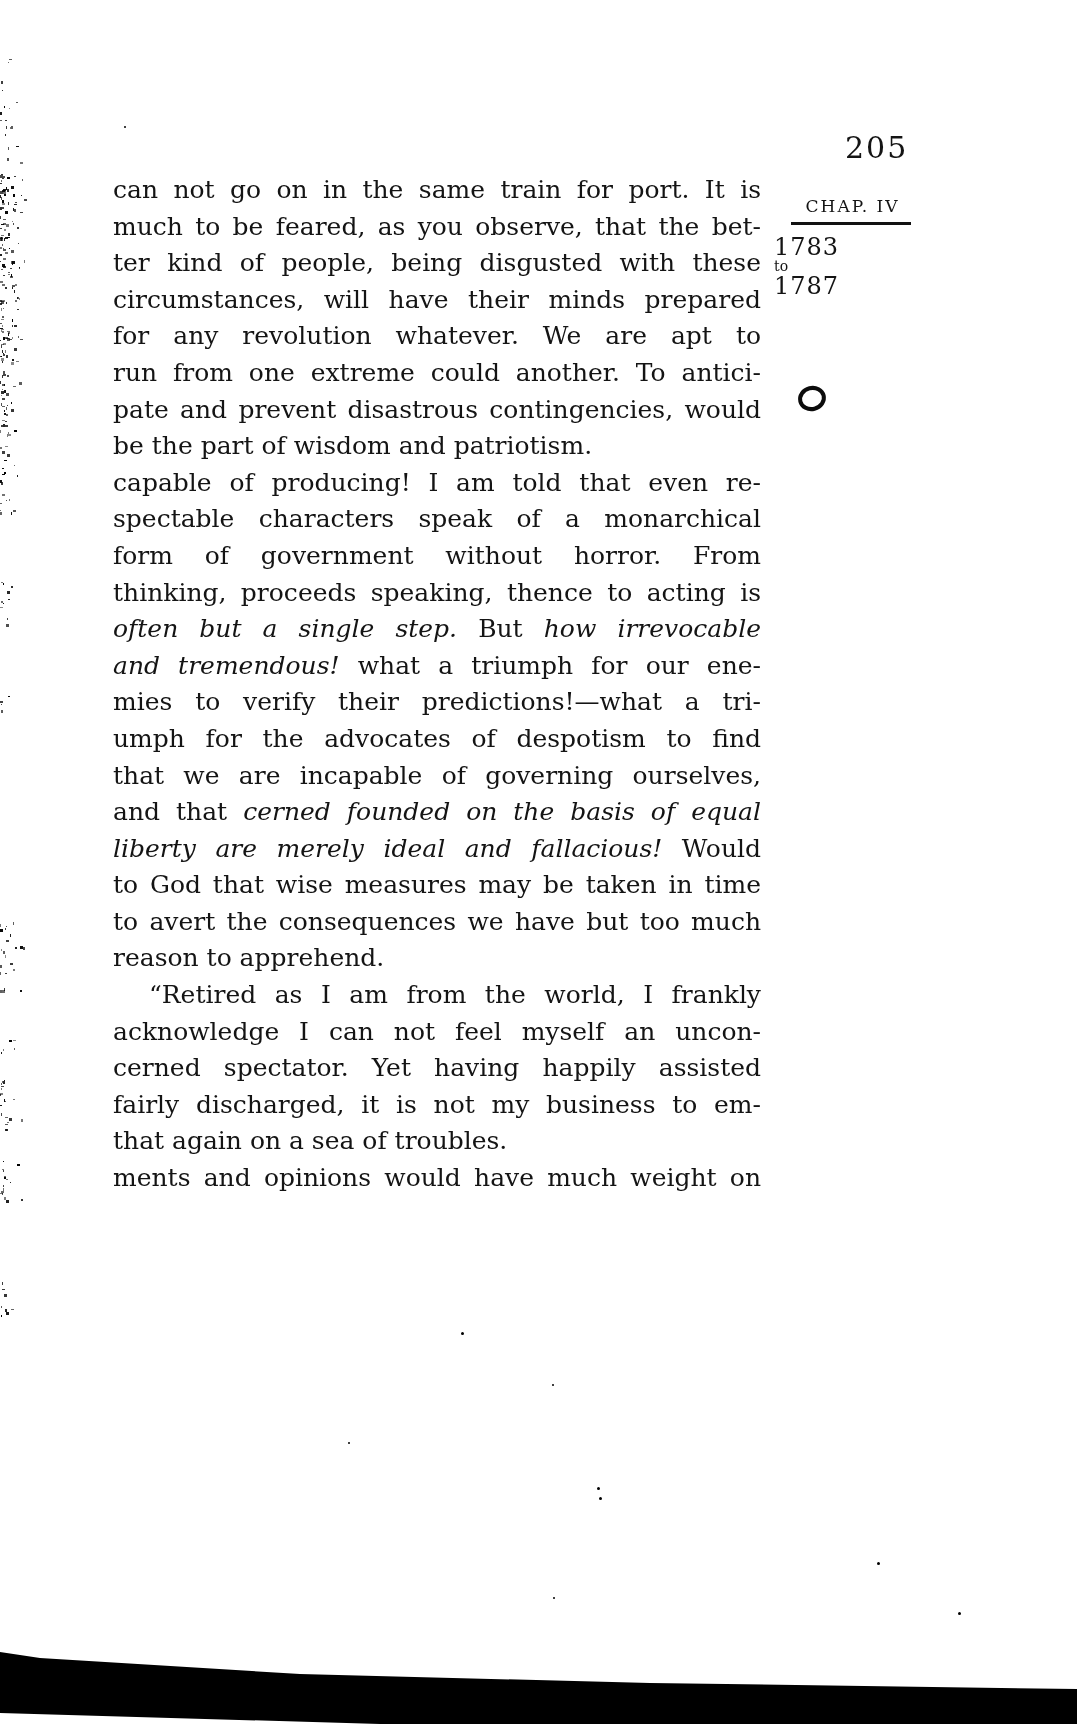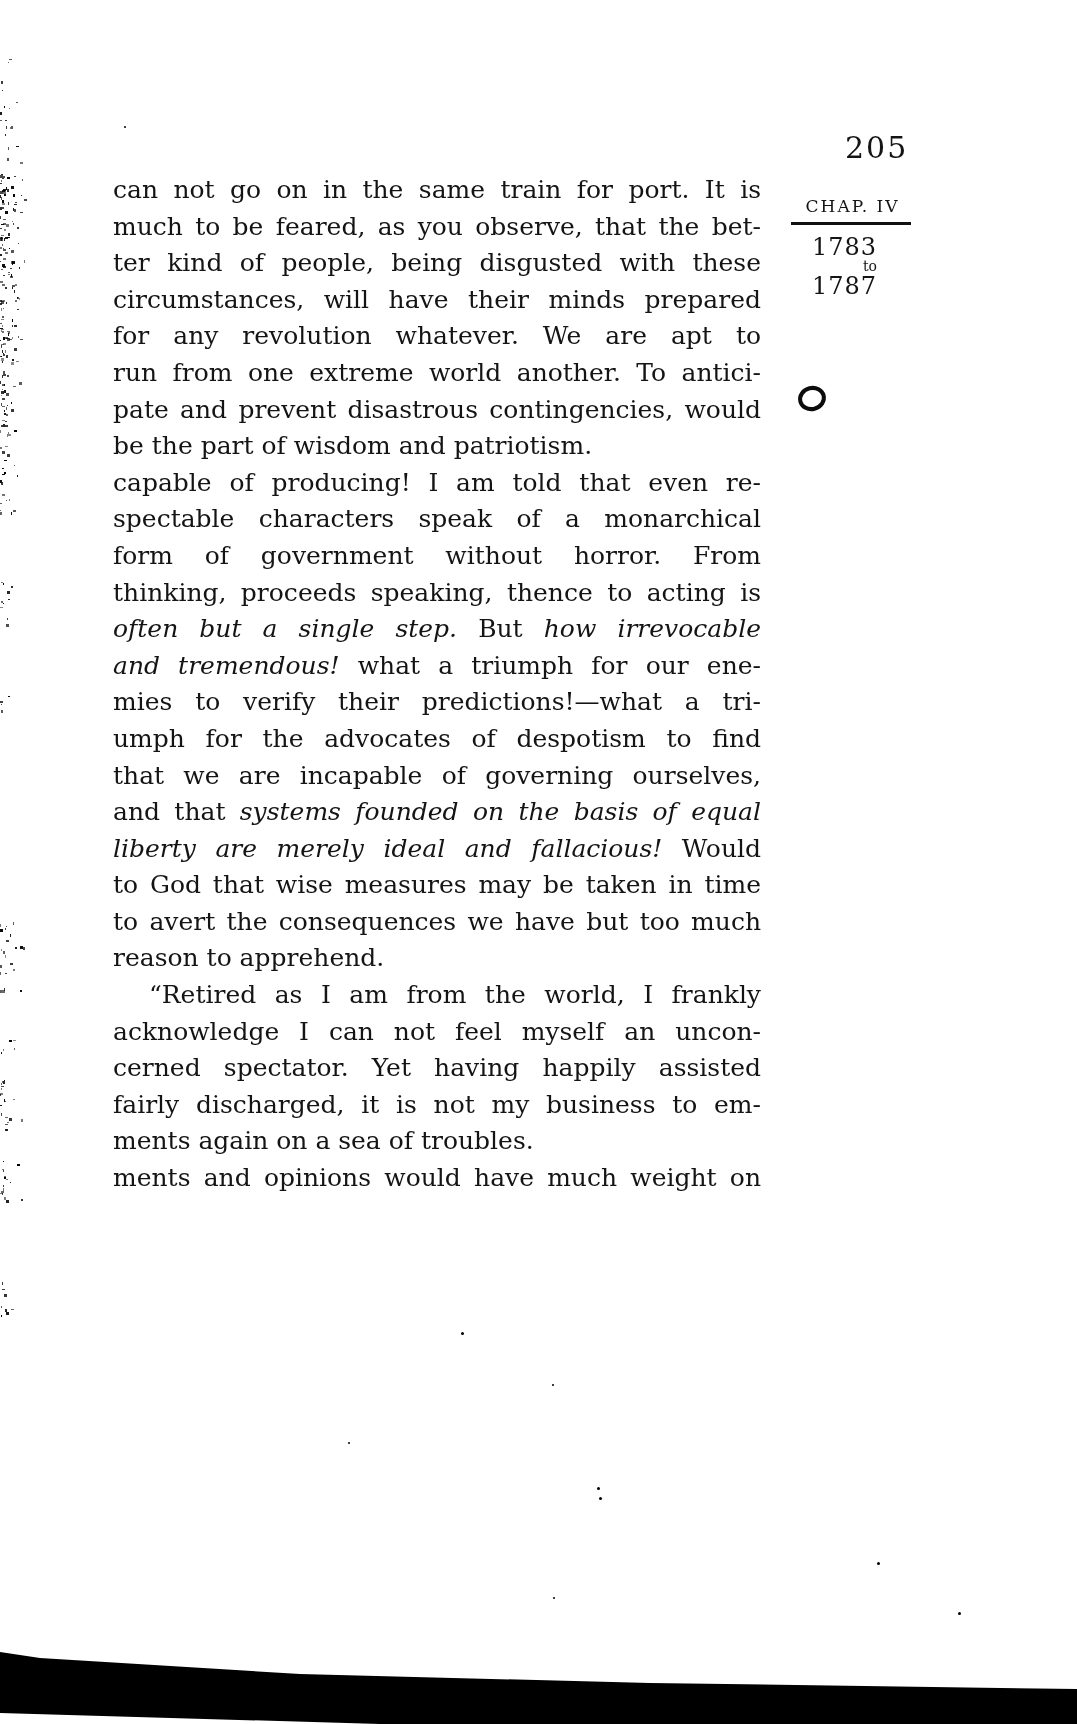--- a/index.html
+++ b/index.html
@@ -47,22 +47,22 @@
   }
   .margin-rule {
     position: absolute;
     left: 791px; top: 222px; width: 120px;
     border: none;
     border-top: 3px solid #111;
     margin: 0;
   }
   .margin-dates {
     position: absolute;
-    left: 757px; top: 234px; width: 120px;
-    text-align: right;
+    left: 774px; top: 234px; width: 120px;
+    text-align: left;
   }
   .date-year { font-size: 24px; line-height: 26px; letter-spacing: 1px; }
   .date-connector { font-size: 14px; line-height: 13px; }
   .margin-ring {
     position: absolute;
     left: 798px; top: 386px;
     width: 20px; height: 17px;
     border: 4px solid #0c0c0c;
     border-radius: 50%;
     transform: rotate(-14deg);
@@ -77,42 +77,42 @@
 <div class="scan-page">
 
   <div class="page-number">205</div>
 
   <div class="text-column">
       <div class="line"><span>can not go on in the same train for port.  It is</span></div>
       <div class="line"><span>much to be feared, as you observe, that the bet-</span></div>
       <div class="line"><span>ter kind of people, being disgusted with these</span></div>
       <div class="line"><span>circumstances, will have their minds prepared</span></div>
       <div class="line"><span>for any revolution whatever.  We are apt to</span></div>
-      <div class="line"><span>run from one extreme world another.  To antici-</span></div>
+      <div class="line"><span>run from one extreme could another.  To antici-</span></div>
       <div class="line"><span>pate and prevent disastrous contingencies, would</span></div>
       <div class="line no-just"><span>be the part of wisdom and patriotism.</span></div>
       <div class="line"><span>capable of producing!  I am told that even re-</span></div>
       <div class="line"><span>spectable characters speak of a monarchical</span></div>
       <div class="line"><span>form of government without horror.  From</span></div>
       <div class="line"><span>thinking, proceeds speaking, thence to acting is</span></div>
       <div class="line"><i>often but a single step.</i><span>  But </span><i>how irrevocable</i></div>
       <div class="line"><i>and tremendous!</i><span> what a triumph for our ene-</span></div>
       <div class="line"><span>mies to verify their predictions!—what a tri-</span></div>
       <div class="line"><span>umph for the advocates of despotism to find</span></div>
       <div class="line"><span>that we are incapable of governing ourselves,</span></div>
-      <div class="line"><span>and that </span><i>systems founded on the basis of equal</i></div>
+      <div class="line"><span>and that </span><i>cerned founded on the basis of equal</i></div>
       <div class="line"><i>liberty are merely ideal and fallacious!</i><span>  Would</span></div>
       <div class="line"><span>to God that wise measures may be taken in time</span></div>
       <div class="line"><span>to avert the consequences we have but too much</span></div>
       <div class="line no-just"><span>reason to apprehend.</span></div>
       <div class="line indent"><span>“Retired as I am from the world, I frankly</span></div>
       <div class="line"><span>acknowledge I can not feel myself an uncon-</span></div>
       <div class="line"><span>cerned spectator.  Yet having happily assisted</span></div>
       <div class="line"><span>fairly discharged, it is not my business to em-</span></div>
-      <div class="line no-just"><span>ments again on a sea of troubles.</span></div>
+      <div class="line no-just"><span>that again on a sea of troubles.</span></div>
       <div class="line"><span>ments and opinions would have much weight on</span></div>
     </div>
 
   <div class="margin-chapter">CHAP. IV</div>
   <hr class="margin-rule">
   <div class="margin-dates">
     <div class="date-year">1783</div>
     <div class="date-connector">to</div>
     <div class="date-year">1787</div>
   </div>

